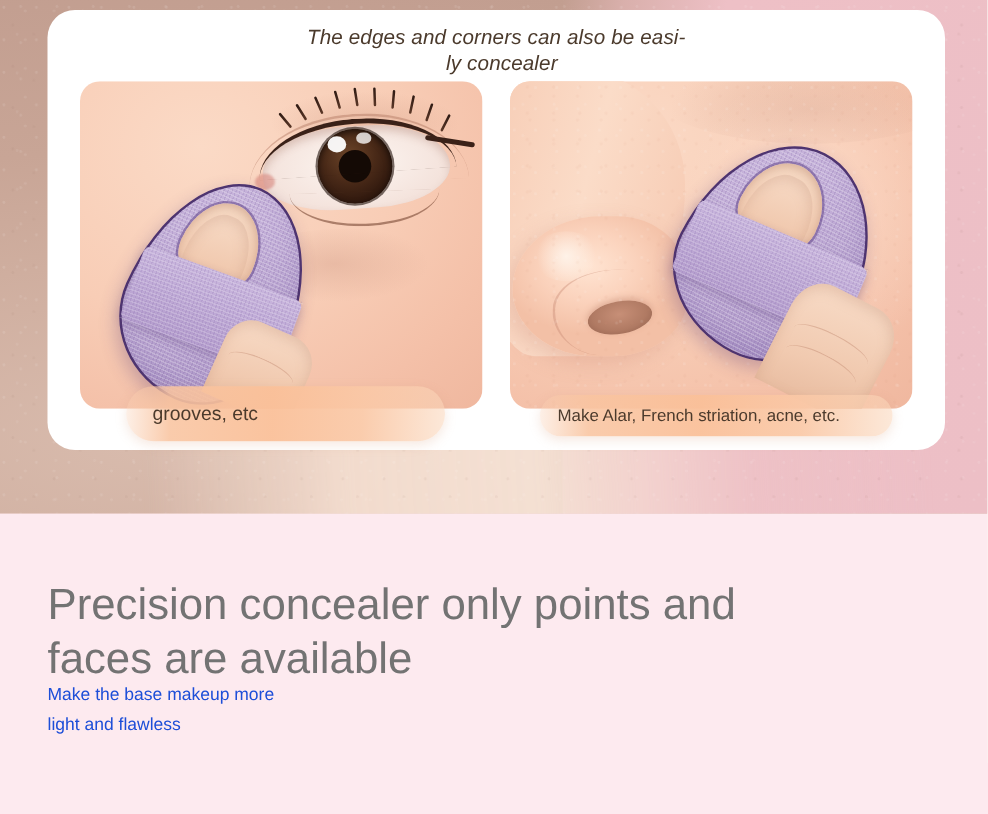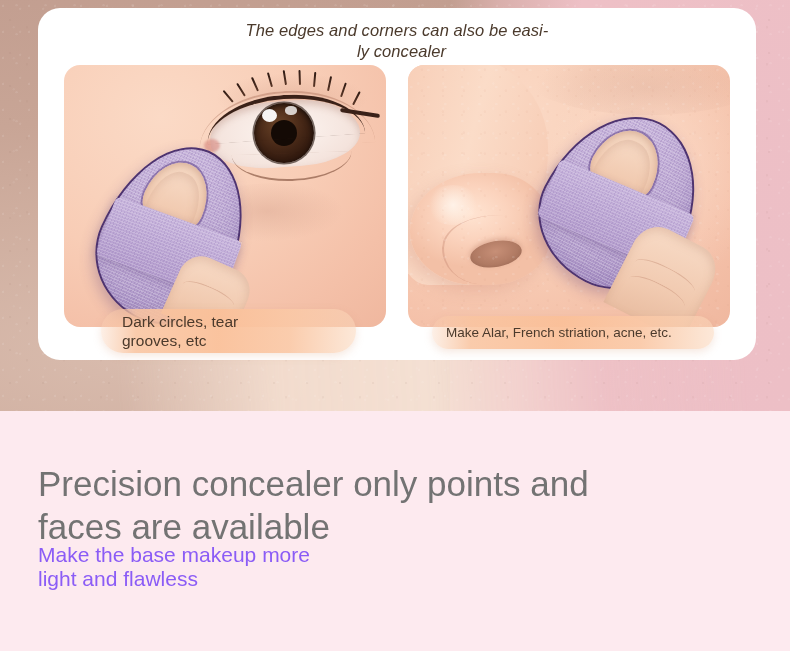--- a/index.html
+++ b/index.html
@@ -363,23 +363,23 @@
     font-size: 35px;
     line-height: 43px;
     color: #737373;
   }
   .headline .h-line { display: block; }
 
   .subhead {
     position: absolute;
     left: 38px; top: 543px;
     width: 420px;
-    font-size: 21px;
+    font-size: 14px;
     line-height: 24px;
-    color: #8b5cf6;
+    color: #1d4ed8;
   }
   .subhead .s-line { display: block; }
 </style>
 </head>
 <body>
 
 <div class="page">
 
   <div class="photo-band">
     <div class="band-skin"></div>
@@ -472,21 +472,20 @@
           <div class="knuckle-line" style="left:10px; top:34px; width:66px; height:18px;"></div>
           <div class="knuckle-line" style="left:12px; top:52px; width:62px; height:18px;"></div>
         </div>
       </div>
 
     </div>
   </div>
 
   <div class="pill pill-left">
     <div>
-      <span class="c-line">Dark circles, tear</span>
       <span class="c-line">grooves, etc</span>
     </div>
   </div>
 
   <div class="pill pill-right">
     <span>Make Alar, French striation, acne, etc.</span>
   </div>
 
   <div class="headline">
     <span class="h-line">Precision concealer only points and</span>

